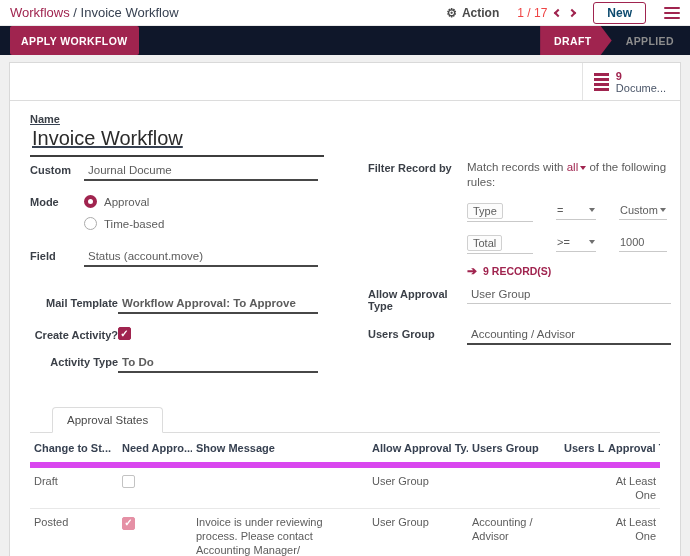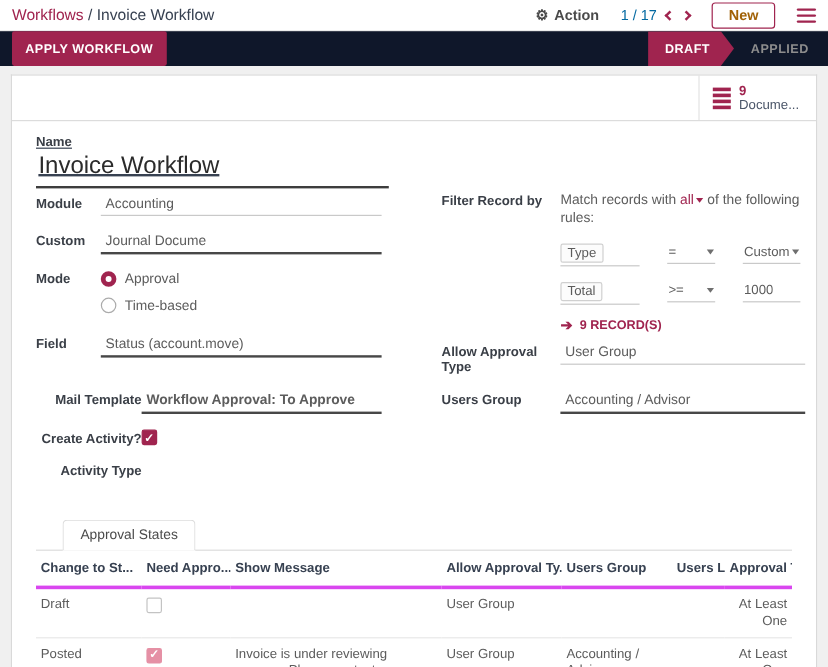--- a/index.html
+++ b/index.html
@@ -7,25 +7,25 @@
     font-family:"Liberation Sans", sans-serif; background:#f0f0f0; color:#374151; }
 
   
   .breadcrumb-bar { height:26px; background:#fff; display:flex; align-items:center;
     justify-content:space-between; padding:0 10px; border-bottom:1px solid #ebebeb; }
   .breadcrumb { font-size:13px; color:#374151; white-space:nowrap; }
   .breadcrumb .bc-parent { color:#a0244f; cursor:pointer; }
   .topbar-right { display:flex; align-items:center; gap:18px; }
   .action-menu { display:flex; align-items:center; gap:5px; font-size:12px; font-weight:bold; color:#4a4a4a; cursor:pointer; }
   .gear { font-size:12px; color:#4a4a4a; }
-  .pager { display:flex; align-items:center; gap:8px; font-size:12px; color:#0369a1; }
+  .pager { display:flex; align-items:center; gap:8px; font-size:12px; color:#ef4444; }
   .chev { display:inline-block; width:6px; height:6px; border-top:2px solid #a0244f; border-right:2px solid #a0244f; cursor:pointer; }
   .chev.left  { transform:rotate(-135deg); }
   .chev.right { transform:rotate(45deg); }
-  .new-btn { background:#fff; border:1px solid #a0244f; color:#a16207; font-weight:bold;
+  .new-btn { background:#fff; border:1px solid #a0244f; color:#0c4a6e; font-weight:bold;
     font-size:12px; padding:3px 13px; border-radius:3px; cursor:pointer; }
   .hamburger { width:16px; display:flex; flex-direction:column; gap:3px; cursor:pointer; }
   .hamburger i { display:block; height:2px; background:#a0244f; border-radius:1px; }
 
   
   .action-bar { height:29px; background:#0f172a; display:flex; justify-content:space-between; }
   .apply-btn { margin-left:10px; background:#a0244f; color:#fff; border:none; font-weight:bold;
     font-size:10.5px; letter-spacing:.4px; padding:6px 11px; border-radius:2px; cursor:pointer; }
   .statusbar { display:flex; align-items:center; height:29px; }
   .status-arrow { height:29px; display:flex; align-items:center; background:#a0244f; color:#fff;
@@ -109,21 +109,21 @@
   .filter-block { margin-bottom:8px; }
 
   
   .notebook { margin-top:21px; }
   .tab-bar { display:flex; border-bottom:1px solid #dcdcdc; padding-left:22px; }
   .tab { background:#fff; border:1px solid #dcdcdc; border-bottom:1px solid #fff; margin-bottom:-1px;
     border-radius:4px 4px 0 0; padding:6px 14px; font-size:11.5px; color:#4a4a4a; cursor:pointer; }
 
   table.states { width:100%; border-collapse:collapse; table-layout:fixed; }
   table.states th { text-align:left; font-size:11px; color:#374151; padding:9px 4px 8px;
-    border-bottom:3px solid #d946ef; white-space:nowrap; overflow:hidden; }
+    border-bottom:6px solid #d946ef; white-space:nowrap; overflow:hidden; }
   table.states td { font-size:11px; color:#5c5c5c; padding:6px 4px; border-bottom:1px solid #e8e8e8;
     vertical-align:top; line-height:14px; }
   table.states .num-col { text-align:right; }
   td.cb-cell .checkbox { margin-top:1px; }
 </style>
 </head>
 <body>
 
 <div class="breadcrumb-bar">
   <div class="breadcrumb">
@@ -178,24 +178,20 @@
 
     <div class="form-body">
       <div class="form-grid">
 
         <div class="left-col">
           <div class="name-group">
             <span class="o-label">Name</span>
             <div class="name-value">Invoice Workflow</div>
           </div>
 
-          <div class="frow">
-            <span class="o-label">Module</span>
-            <div class="fval o-value u-light">Accounting</div>
-          </div>
 
           <div class="frow">
             <span class="o-label">Custom</span>
             <div class="fval o-value u-dark">Journal Docume</div>
           </div>
 
           <div class="frow">
             <span class="o-label">Mode</span>
             <div class="radio-group">
               <div class="radio-line">
@@ -221,20 +217,21 @@
             <div class="fval o-value u-dark">Workflow Approval: To Approve</div>
           </div>
 
           <div class="frow wide">
             <span class="o-label">Create Activity?</span>
             <span class="checkbox checked"></span>
           </div>
 
           <div class="frow wide">
             <span class="o-label">Activity Type</span>
+            <div class="fval o-value u-dark">To Do</div>
           </div>
         </div>
 
         <div class="right-col">
           <div class="rrow filter-block">
             <span class="o-label">Filter Record by</span>
             <div>
               <div class="match-line">
                 <span>Match records with</span>
                 <span class="all-dd"><span>all</span><span class="caret brand"></span></span>

